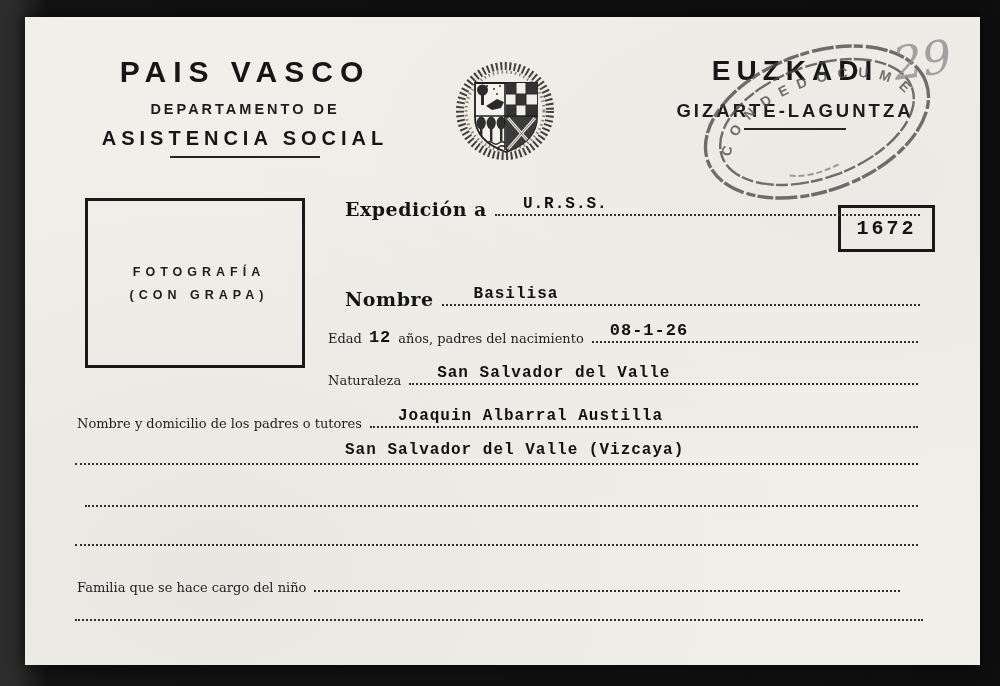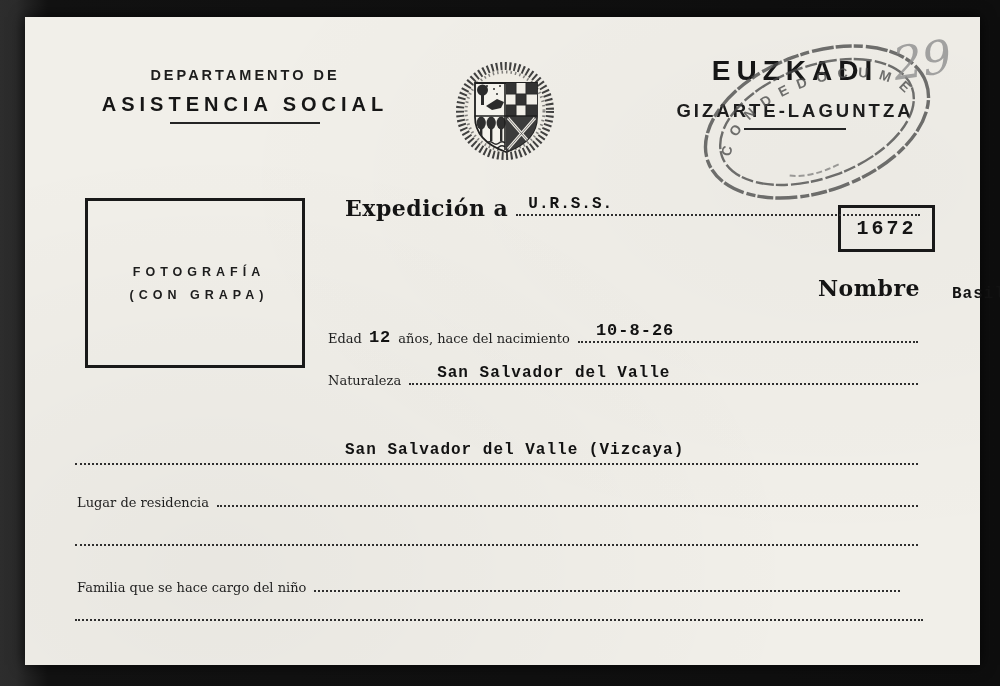--- a/index.html
+++ b/index.html
@@ -49,21 +49,21 @@
   .serial-box{
     position:absolute;left:813px;top:188px;width:97px;height:47px;
     border:3px solid #191919;box-sizing:border-box;
     display:flex;align-items:center;justify-content:center;
   }
   .typed{font-family:"Liberation Mono",monospace;font-weight:bold;color:#151515;}
   .serial-box .typed{font-size:20px;letter-spacing:3px;}
   
   .row{position:absolute;display:flex;align-items:flex-end;}
   .lbl-display{
-    font-family:"DejaVu Serif",serif;font-weight:bold;font-size:22px;
+    font-family:"DejaVu Serif",serif;font-weight:bold;font-size:19px;
     line-height:1;color:#141414;white-space:nowrap;letter-spacing:.5px;
   }
   .lbl-script{
     font-family:"DejaVu Serif",serif;font-size:13px;
     line-height:1.05;color:#1e1e1e;white-space:nowrap;
   }
   .fill{flex:1;position:relative;border-bottom:2px dotted #2e2e2e;margin:0 0 3px 8px;height:1px;}
   .fill .typed-val{
     position:absolute;bottom:1px;white-space:nowrap;
     font-family:"Liberation Mono",monospace;font-weight:bold;font-size:16px;
@@ -78,20 +78,21 @@
     position:absolute;font-family:"Liberation Mono",monospace;font-weight:bold;
     font-size:16px;letter-spacing:1px;color:#121212;white-space:nowrap;
   }
 </style>
 </head>
 <body>
 
 <div class="card">
 
   <div class="hdr-left">
+    <div class="hdr-title">PAIS VASCO</div>
     <div class="hdr-sub">DEPARTAMENTO DE</div>
     <div class="hdr-sub2">ASISTENCIA SOCIAL</div>
     <div class="hdr-rule rule-left"></div>
   </div>
 
   <svg class="emblem" viewBox="0 0 104 104">
     <defs>
       <clipPath id="shieldClip">
         <path d="M22 24 H84 V58 Q84 82 53 93 Q22 82 22 58 Z"></path>
       </clipPath>
@@ -169,54 +170,59 @@
     <div class="photo-line">(CON GRAPA)</div>
   </div>
 
   <div class="serial-box">
     <span class="typed">1672</span>
   </div>
 
   <div class="row" style="left:320px;right:60px;top:170px;height:32px;">
     <span class="lbl-display">Expedición a</span>
     <span class="fill">
-      <span class="typed-val" style="left:12px;">U.R.S.S.</span>
-    </span>
-  </div>
-
-
-  <div class="row" style="left:320px;right:60px;top:260px;height:32px;flex-direction:column;">
+      <span class="typed-val" style="left:28px;">U.R.S.S.</span>
+    </span>
+  </div>
+
+
+  <div class="row" style="left:320px;right:60px;top:260px;height:32px;">
     <span class="lbl-display">Nombre</span>
     <span class="fill">
       <span class="typed-val" style="left:32px;">Basilisa</span>
     </span>
   </div>
 
   <div class="row" style="left:303px;right:62px;top:303px;height:26px;">
     <span class="lbl-script">Edad</span>
     <span class="typed-inline">12</span>
-    <span class="lbl-script">años, hace del nacimiento</span>
-    <span class="fill">
-      <span class="typed-val" style="left:18px;font-size:17px;">10-8-26</span>
+    <span class="lbl-script">años, padres del nacimiento</span>
+    <span class="fill">
+      <span class="typed-val" style="left:18px;font-size:17px;">08-1-26</span>
     </span>
   </div>
 
   <div class="row" style="left:303px;right:62px;top:345px;height:26px;">
     <span class="lbl-script">Naturaleza</span>
     <span class="fill">
       <span class="typed-val" style="left:28px;">San Salvador del Valle</span>
     </span>
   </div>
 
+  <div class="row" style="left:52px;right:62px;top:388px;height:26px;">
+    <span class="lbl-script">Nombre y domicilio de los padres o tutores</span>
+    <span class="fill">
+      <span class="typed-val" style="left:28px;">Joaquin Albarral Austilla</span>
+    </span>
+  </div>
 
   <span class="typed-free" style="left:320px;top:424px;">San Salvador del Valle (Vizcaya)</span>
   <div class="dotline" style="left:50px;right:62px;top:446px;"></div>
 
   <div class="row" style="left:52px;right:62px;top:467px;height:26px;">
-    <span class="lbl-script">Lugar de residencia</span>
     <span class="fill">
       <span class="typed-val" style="left:28px;"></span>
     </span>
   </div>
   <div class="dotline" style="left:50px;right:62px;top:527px;"></div>
 
   <div class="row" style="left:52px;right:80px;top:552px;height:26px;">
     <span class="lbl-script">Familia que se hace cargo del niño</span>
     <span class="fill">
       <span class="typed-val" style="left:28px;"></span>

